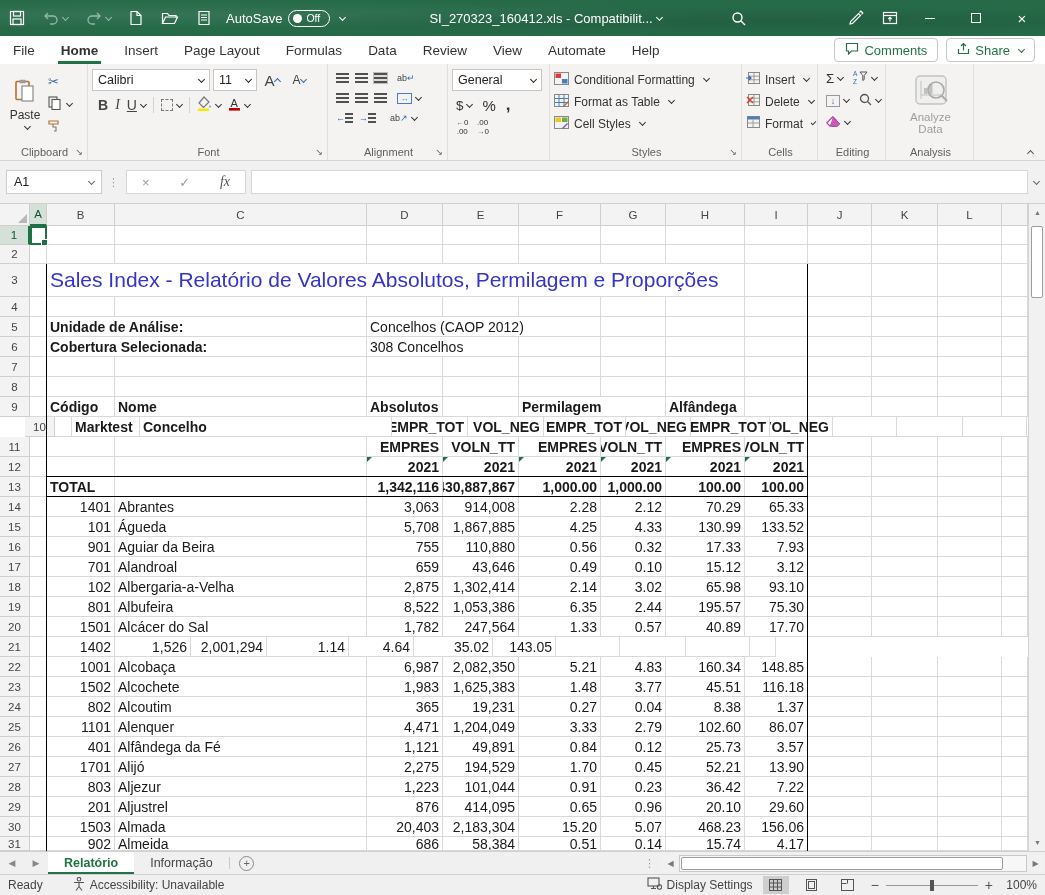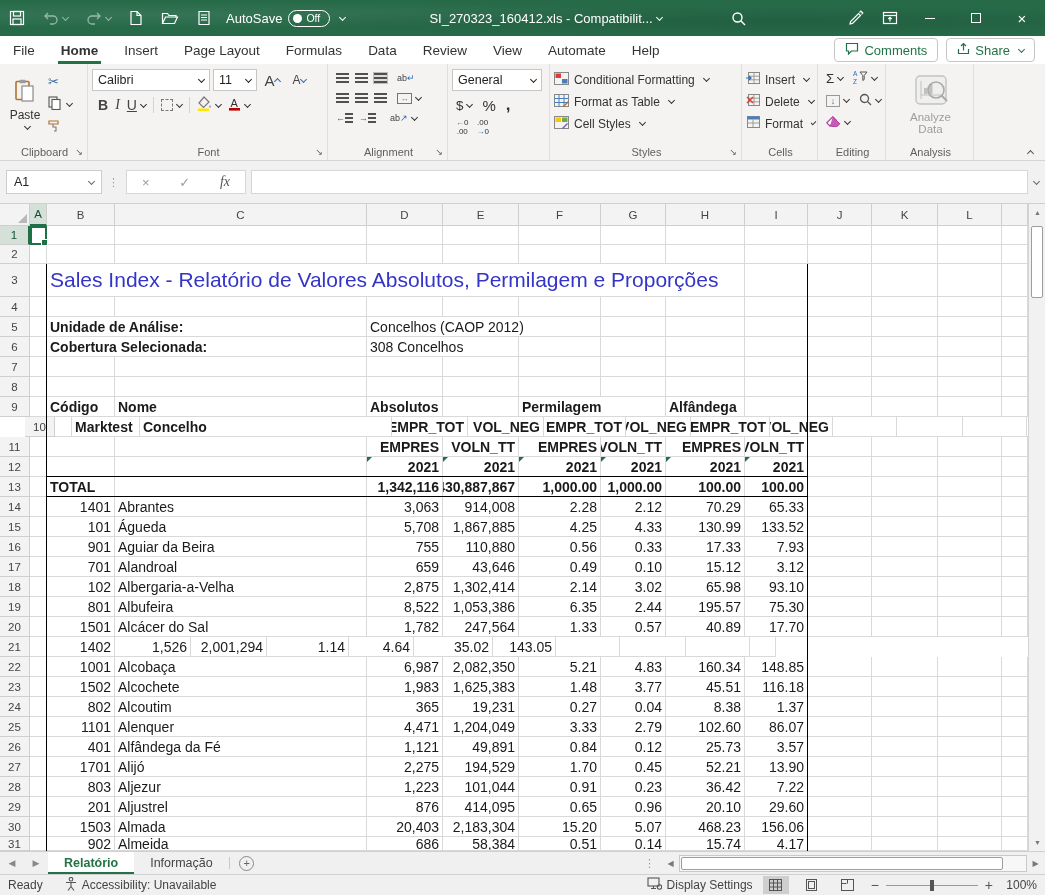--- a/index.html
+++ b/index.html
@@ -125,21 +125,21 @@
   .stab.active::after { content:""; position:absolute; left:0; right:0; bottom:0; height:2px; background:#217346; }
   .tabdiv { width:1px; background:#c9c9c9; margin:5px 0; }
   #newsheet { width:34px; display:flex; align-items:center; justify-content:center; color:#666; }
   #newsheet .circ { width:15px; height:15px; border:1px solid #8a8a8a; border-radius:50%; display:flex; align-items:center; justify-content:center; font-size:11px; line-height:1;}
   #hscroll { margin-left:auto; display:flex; align-items:center; padding-right:1px; }
   #hs-track { width:348px; height:17px; background:#f7f7f7; border:1px solid #c9c9c9; position:relative; }
   #hs-thumb { position:absolute; left:1px; top:1px; bottom:1px; width:322px; background:#fff; border:1px solid #9d9d9d; border-radius:2px;}
 
   
   #statusbar { position:absolute; left:0; top:874px; width:1045px; height:21px; background:#f0f0f0; border-top:1px solid #d0d0d0;
-    display:flex; align-items:center; font-size:12px; color:#444; padding:0 8px; gap:22px; }
+    display:flex; align-items:center; font-size:12px; color:#444; padding:0 8px; gap:30px; }
   #sb-right { margin-left:auto; display:flex; align-items:center; gap:10px; }
   .viewbtn { width:26px; height:18px; display:flex; align-items:center; justify-content:center; }
   .viewbtn.sel { background:#cecece; }
   #zoomslider { display:flex; align-items:center; gap:7px; color:#555; }
   #zs-track { width:92px; height:1px; background:#999; position:relative; }
   #zs-thumb { position:absolute; left:44px; top:-5px; width:4px; height:11px; background:#555; }
 </style>
 </head>
 <body>
 
@@ -987,21 +987,21 @@
       <div class="gc r" style="width: 76px;">
         <span class="tx">755</span>
       </div>
       <div class="gc r" style="width: 76px;">
         <span class="tx">110,880</span>
       </div>
       <div class="gc r" style="width: 82px;">
         <span class="tx">0.56</span>
       </div>
       <div class="gc r" style="width: 65px;">
-        <span class="tx">0.33</span>
+        <span class="tx">0.32</span>
       </div>
       <div class="gc r" style="width: 79px;">
         <span class="tx">17.33</span>
       </div>
       <div class="gc r" style="width: 63px;">
         <span class="tx">7.93</span>
       </div>
       <div class="gc" style="width: 64px;"></div>
       <div class="gc" style="width: 66px;"></div>
       <div class="gc" style="width: 64px;"></div>

